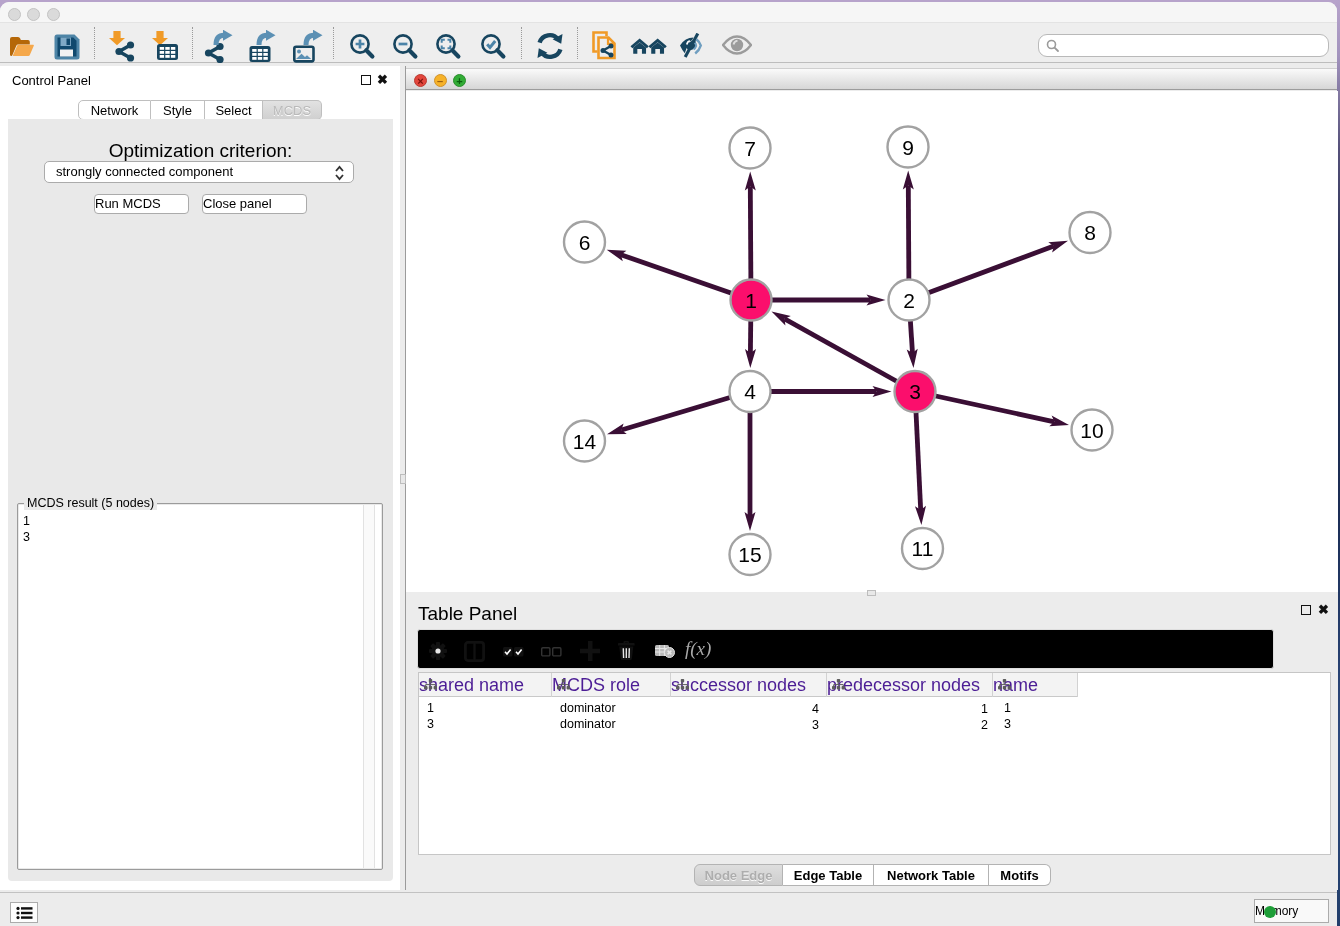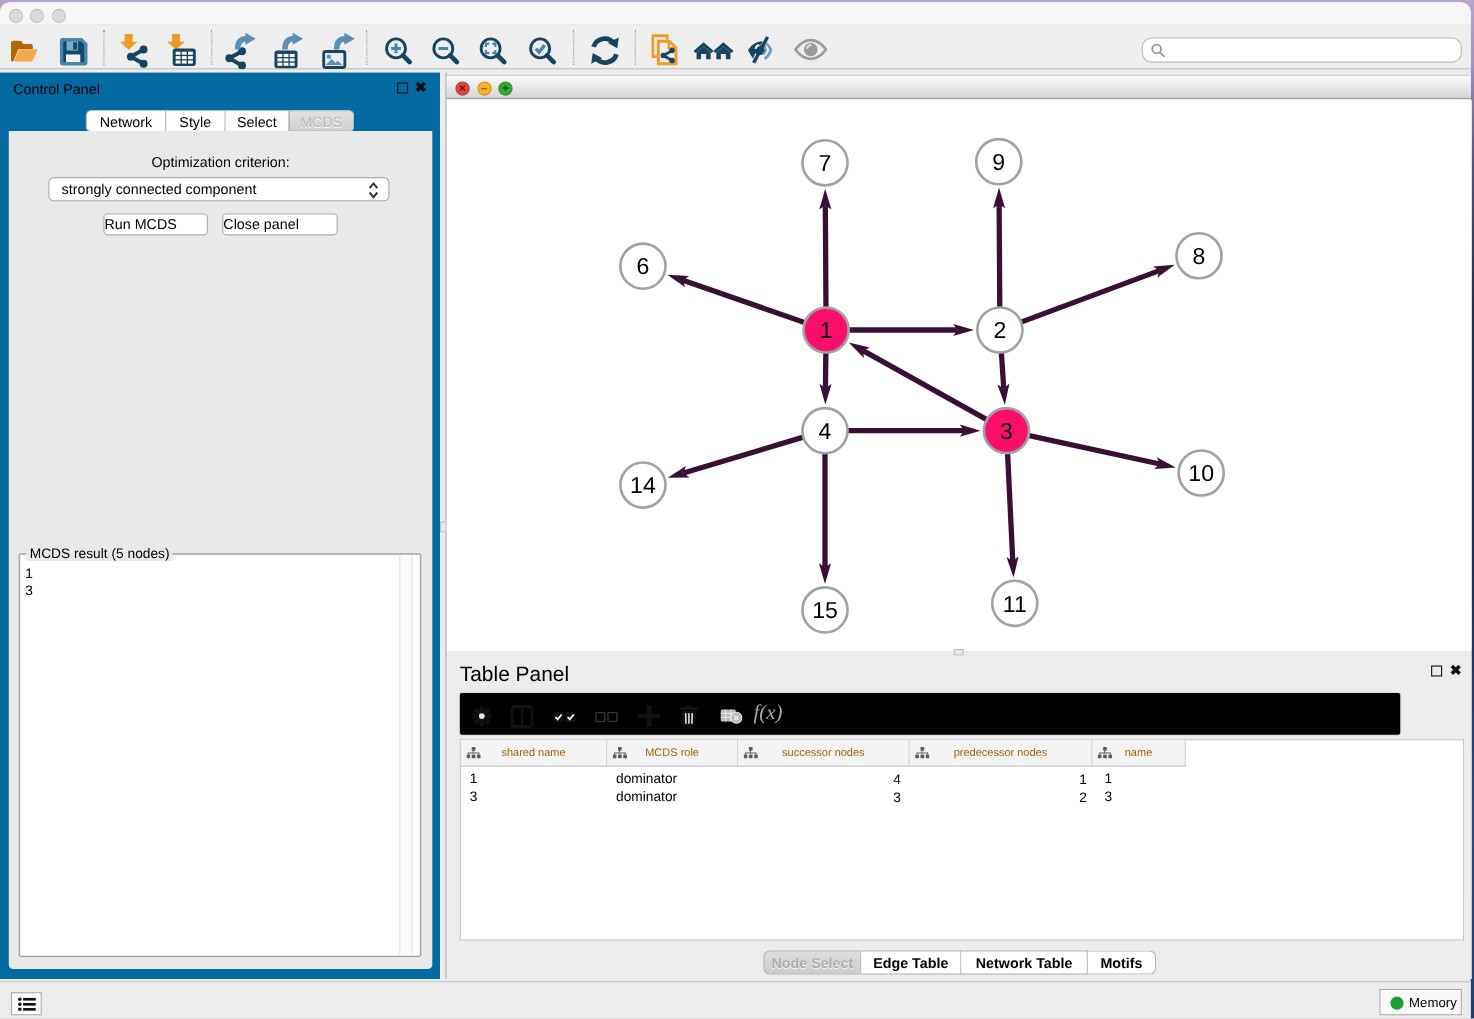--- a/index.html
+++ b/index.html
@@ -5,59 +5,59 @@
 body{font-family:"Liberation Sans",sans-serif;background:#b7a3cb;position:relative}
 #desk-right{position:absolute;right:0;top:0;width:4px;height:926px;background:linear-gradient(#b7a3cb 0%,#a293bd 6%,#55517a 16%,#232c4e 30%,#1b2d55 55%,#2d4a7e 80%,#223e6b 100%)}
 #win{position:absolute;left:0;top:2px;width:1337px;height:924px;background:#ececec;border-radius:9px 9px 0 0}
 #titlebar{position:absolute;left:0;top:0;width:100%;height:21px;background:#f6f6f6;border-radius:9px 9px 0 0;border-bottom:1px solid #e3e3e3}
 .tl{position:absolute;top:6px;width:13px;height:13px;border-radius:50%;background:#dadada;border:1px solid #c3c3c3}
 #wtitle{position:absolute;top:4px;left:0;width:100%;text-align:center;font-size:13px;color:#9a9a9a}
 #toolbar{position:absolute;left:0;top:21px;width:100%;height:40px;background:#eeeeee;border-bottom:1px solid #bdbdbd}
 .sep{position:absolute;top:4px;height:32px;width:0;border-left:1px dotted #9a9a9a}
 .ticon{position:absolute;top:0}
 #search{position:absolute;left:1038px;top:11px;width:291px;height:23px;background:#fff;border:1px solid #b9b9b9;border-radius:9px}
-#cpanel{position:absolute;left:0;top:64px;width:400px;height:824px;background:#0369a1}
+#cpanel{position:absolute;left:0;top:64px;width:400px;height:824px;background:#ffffff}
 #cphead{position:absolute;left:12px;top:7px;font-size:13px;color:#000}
 .floatbtn{position:absolute;width:10px;height:10px;border:1.6px solid #111}
 .closex{position:absolute;font-size:13px;font-weight:bold;color:#111;line-height:10px}
 #cptabs{position:absolute;left:78px;top:34px;height:20px;display:flex}
 .tab{height:20px;font-size:13px;color:#000;background:#fff;border:1px solid #bfbfbf;border-left:none;text-align:center;line-height:19px}
 .tab.first{border-left:1px solid #bfbfbf;border-radius:5px 0 0 5px}
 .tab.sel{background:linear-gradient(#e2e2e2,#d0d0d0);color:#b9b9b9;text-shadow:0 1px 0 #fdfdfd;border-radius:0 5px 5px 0}
 #cpbody{position:absolute;left:8px;top:53px;width:385px;height:762px;background:#e9e9e9;border-radius:0 0 4px 4px}
-#optlabel{position:absolute;left:0;top:21px;width:100%;text-align:center;font-size:13px}
+#optlabel{position:absolute;left:0;top:21px;width:100%;text-align:center;font-size:19px}
 #combo{position:absolute;left:36px;top:42px;width:310px;height:22px;background:#fff;border:1px solid #ababab;border-radius:5px;font-size:13px;line-height:20px;padding-left:11px}
 .btn{position:absolute;height:20px;background:#fff;border:1px solid #ababab;border-radius:4px;font-size:13px;text-align:left;line-height:18px}
 #mcdsbox{position:absolute;left:9px;top:384px;width:366px;height:367px;border:1px solid #9b9b9b;border-radius:2px}
 #mcdslabel{position:absolute;left:6px;top:-8px;background:#e9e9e9;padding:0 3px;font-size:12.5px}
 #mcdsinner{position:absolute;left:1px;top:1px;width:362px;height:363px;background:#fff}
 #mcdsscroll{position:absolute;right:6px;top:0;width:12px;height:363px;background:#fafafa;border-left:1px solid #e2e2e2;border-right:1px solid #e2e2e2}
 #mcdstext{position:absolute;left:4px;top:8px;font-size:12.5px;line-height:16px;color:#000}
 #rightpane{position:absolute;left:405px;top:64px;width:932px;height:824px;border-left:1px solid #9b9b9b;background:#ececec}
 #grip1{position:absolute;left:-6px;top:408px;width:6px;height:10px;background:#e8e8e8;border:1px solid #bdbdbd}
 #nettitle{position:absolute;left:0;top:2px;width:100%;height:22px;background:linear-gradient(#fafafa,#d6d6d6);border-top:1px solid #cfcfcf;border-bottom:1px solid #9c9c9c}
 .mtl{position:absolute;top:4.5px;width:13px;height:13px;border-radius:50%;font-size:11px;font-weight:bold;text-align:center;line-height:12px}
 #netname{position:absolute;top:3px;left:0;width:100%;text-align:center;font-size:13px;font-weight:bold;color:#111}
 #canvas{position:absolute;left:0;top:25px;width:932px;height:501px;background:#fff}
 #hsplit{position:absolute;left:0;top:526px;width:932px;height:4px;background:#ececec}
 #grip2{position:absolute;left:461px;top:-2px;width:9px;height:6px;background:#e8e8e8;border:1px solid #bdbdbd}
 #tpanel{position:absolute;left:0;top:530px;width:932px;height:294px;background:#ececec}
 #tphead{position:absolute;left:12px;top:7px;font-size:19px}
 #ttoolbar{position:absolute;left:11px;top:33px;width:857px;height:40px;background:#000000;border:1px solid #dedede;border-radius:3px}
 #ttable{position:absolute;left:12px;top:76px;width:913px;height:183px;background:#fff;border:1px solid #c6c6c6}
 #thead{position:absolute;left:0;top:0;height:24px;background:#f3f3f3;border-bottom:1px solid #c9c9c9}
-.th{position:absolute;top:0;height:24px;border-right:1px solid #d2d2d2;font-size:10px;text-align:center;line-height:24px;color:#a16207}
+.th{position:absolute;top:0;height:24px;border-right:1px solid #d2d2d2;font-size:18px;text-align:left;line-height:24px;color:#4c1d95}
 .td{position:absolute;font-size:12.5px;color:#000;height:16px;line-height:16px}
 #ttabs{position:absolute;left:288px;top:268px;height:22px;display:flex}
 .btab{height:22px;font-size:13px;font-weight:bold;background:#fff;border:1px solid #b3b3b3;border-left:none;text-align:center;line-height:21px}
 .btab.first{border-left:1px solid #b3b3b3;border-radius:6px 0 0 6px;background:linear-gradient(#dedede,#cdcdcd);color:#adadad;text-shadow:0 1px 0 #fafafa;font-weight:bold}
 .btab.last{border-radius:0 6px 6px 0}
 #statusbar{position:absolute;left:0;top:890px;width:1337px;height:36px;background:#ececec;border-top:1px solid #c2c2c2}
 #listbtn{position:absolute;left:10px;top:9px;width:28px;height:21px;background:#fdfdfd;border:1px solid #ababab}
-#membtn{position:absolute;left:1254px;top:6px;width:75px;height:24px;background:#f9f9f9;border:1px solid #ababab;font-size:12px;line-height:22px;text-align:left;padding-left:26px}
+#membtn{position:absolute;left:1254px;top:6px;width:75px;height:24px;background:#f9f9f9;border:1px solid #ababab;font-size:12px;line-height:22px;text-align:left;}
 #memdot{position:absolute;left:9px;top:6px;width:12px;height:12px;border-radius:50%;background:#1e9e38}
 </style></head>
 <body>
 <div id="desk-right"></div>
 <div id="win">
 <div id="titlebar">
   <div class="tl" style="left:8px"></div>
   <div class="tl" style="left:27px"></div>
   <div class="tl" style="left:47px"></div>
 </div>
@@ -470,21 +470,21 @@
           <div class="td" style="left:252px;top:28px;width:148px;text-align:right">4</div>
           <div class="td" style="left:408px;top:28px;width:161px;text-align:right">1</div>
           <div class="td" style="left:585px; top:27px">1</div>
           <div class="td" style="left:8px; top:43px">3</div>
           <div class="td" style="left:141px; top:43px">dominator</div>
           <div class="td" style="left:252px;top:44px;width:148px;text-align:right">3</div>
           <div class="td" style="left:408px;top:44px;width:161px;text-align:right">2</div>
           <div class="td" style="left:585px; top:43px">3</div>
         </div>
     <div id="ttabs">
-      <div class="btab first" style="width:89px">Node Select</div>
+      <div class="btab first" style="width:89px">Node Edge</div>
       <div class="btab" style="width:91px">Edge Table</div>
       <div class="btab" style="width:115px">Network Table</div>
       <div class="btab last" style="width:62px">Motifs</div>
     </div>
   </div>
 </div>
 <div id="statusbar">
   <div id="listbtn">
         <svg style="position:absolute;left:5px;top:3px" width="17" height="14" viewBox="0 0 17 14">
           <g fill="#111">

